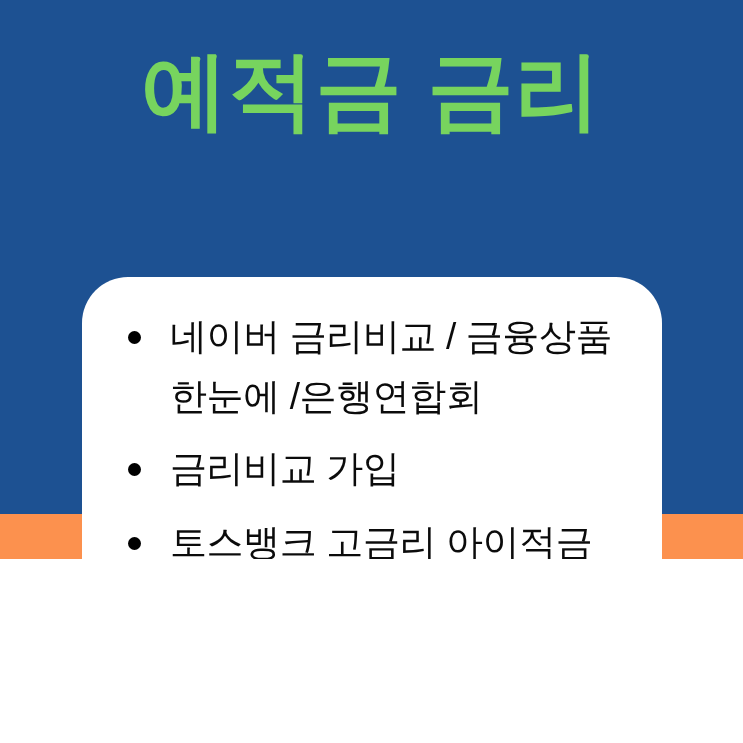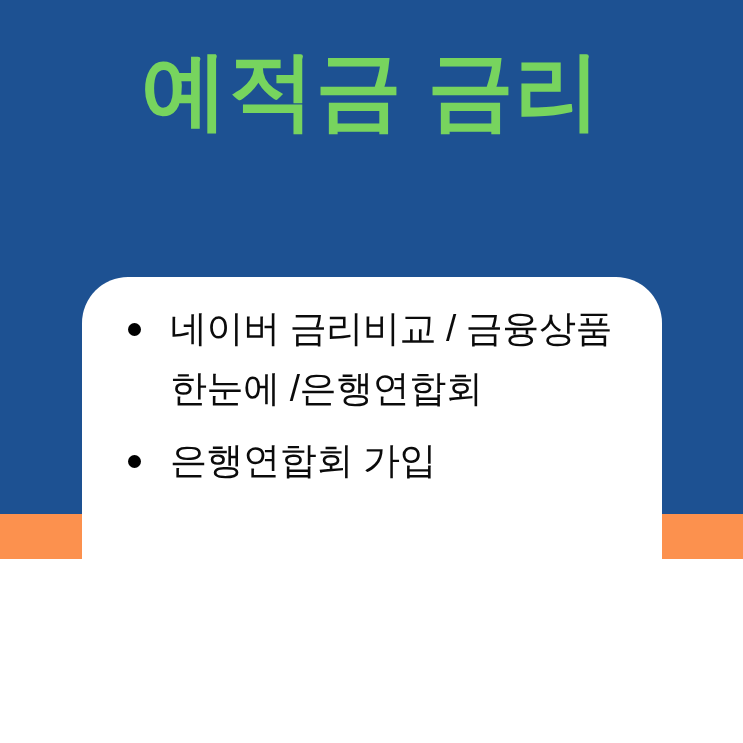--- a/index.html
+++ b/index.html
@@ -59,21 +59,21 @@
   .card {
     position: absolute;
     left: 82px;
     top: 277px;
     width: 580px;
     height: 430px;
     background: #ffffff;
     border-radius: 46px;
     z-index: 4;
     box-sizing: border-box;
-    padding: 22px 22px 24px 36px;
+    padding: 30px 22px 24px 36px;
   }
 
   .bullet-list {
     list-style: none;
     margin: 0;
     padding: 0;
   }
 
   .bullet-item {
     position: relative;
@@ -124,20 +124,24 @@
     <ul class="bullet-list">
 
       <li class="bullet-item wrapped">
         <span class="bullet-dot"></span>
         <span class="bullet-text">네이버 금리비교 / 금융상품 한눈에 /은행연합회</span>
       </li>
 
 
       <li class="bullet-item">
         <span class="bullet-dot"></span>
-        <span class="bullet-text">은행연합회 가입</span>
+        <span class="bullet-text">금리비교 가입</span>
       </li>
 
+      <li class="bullet-item">
+        <span class="bullet-dot"></span>
+        <span class="bullet-text">토스뱅크 고금리 아이적금</span>
+      </li>
 
     </ul>
   </div>
 
 </div>
 
 </body></html>

